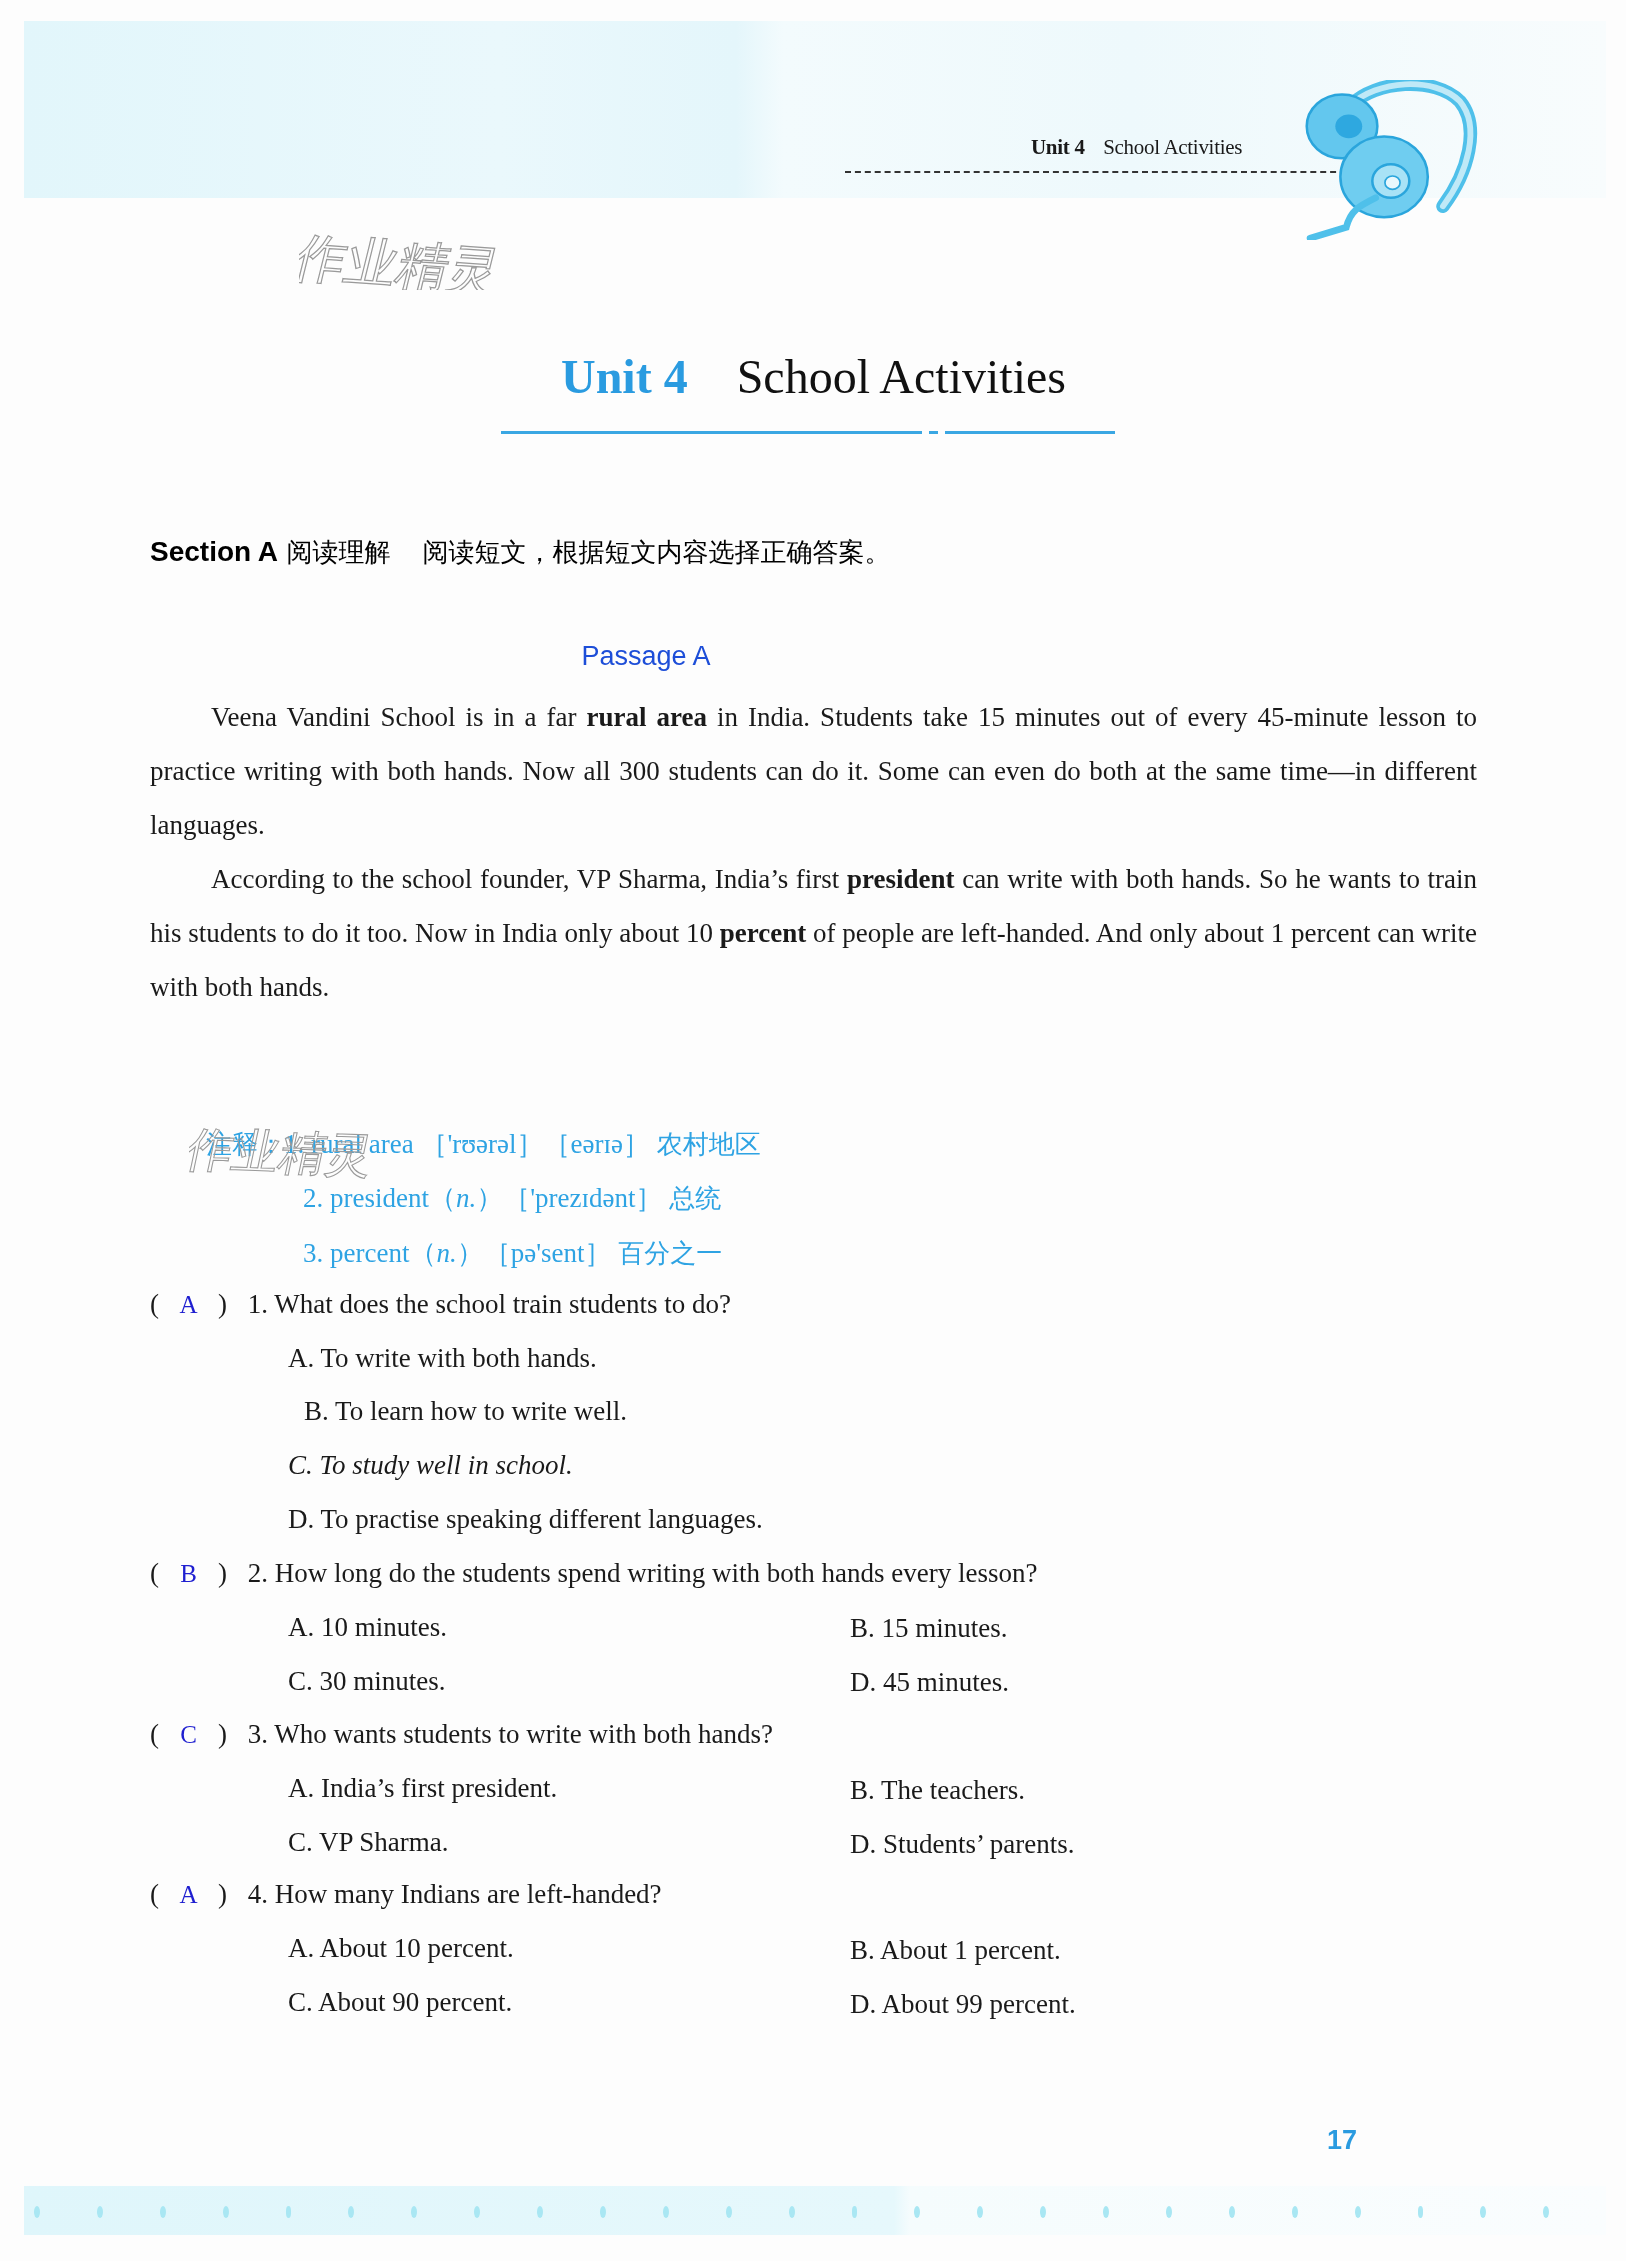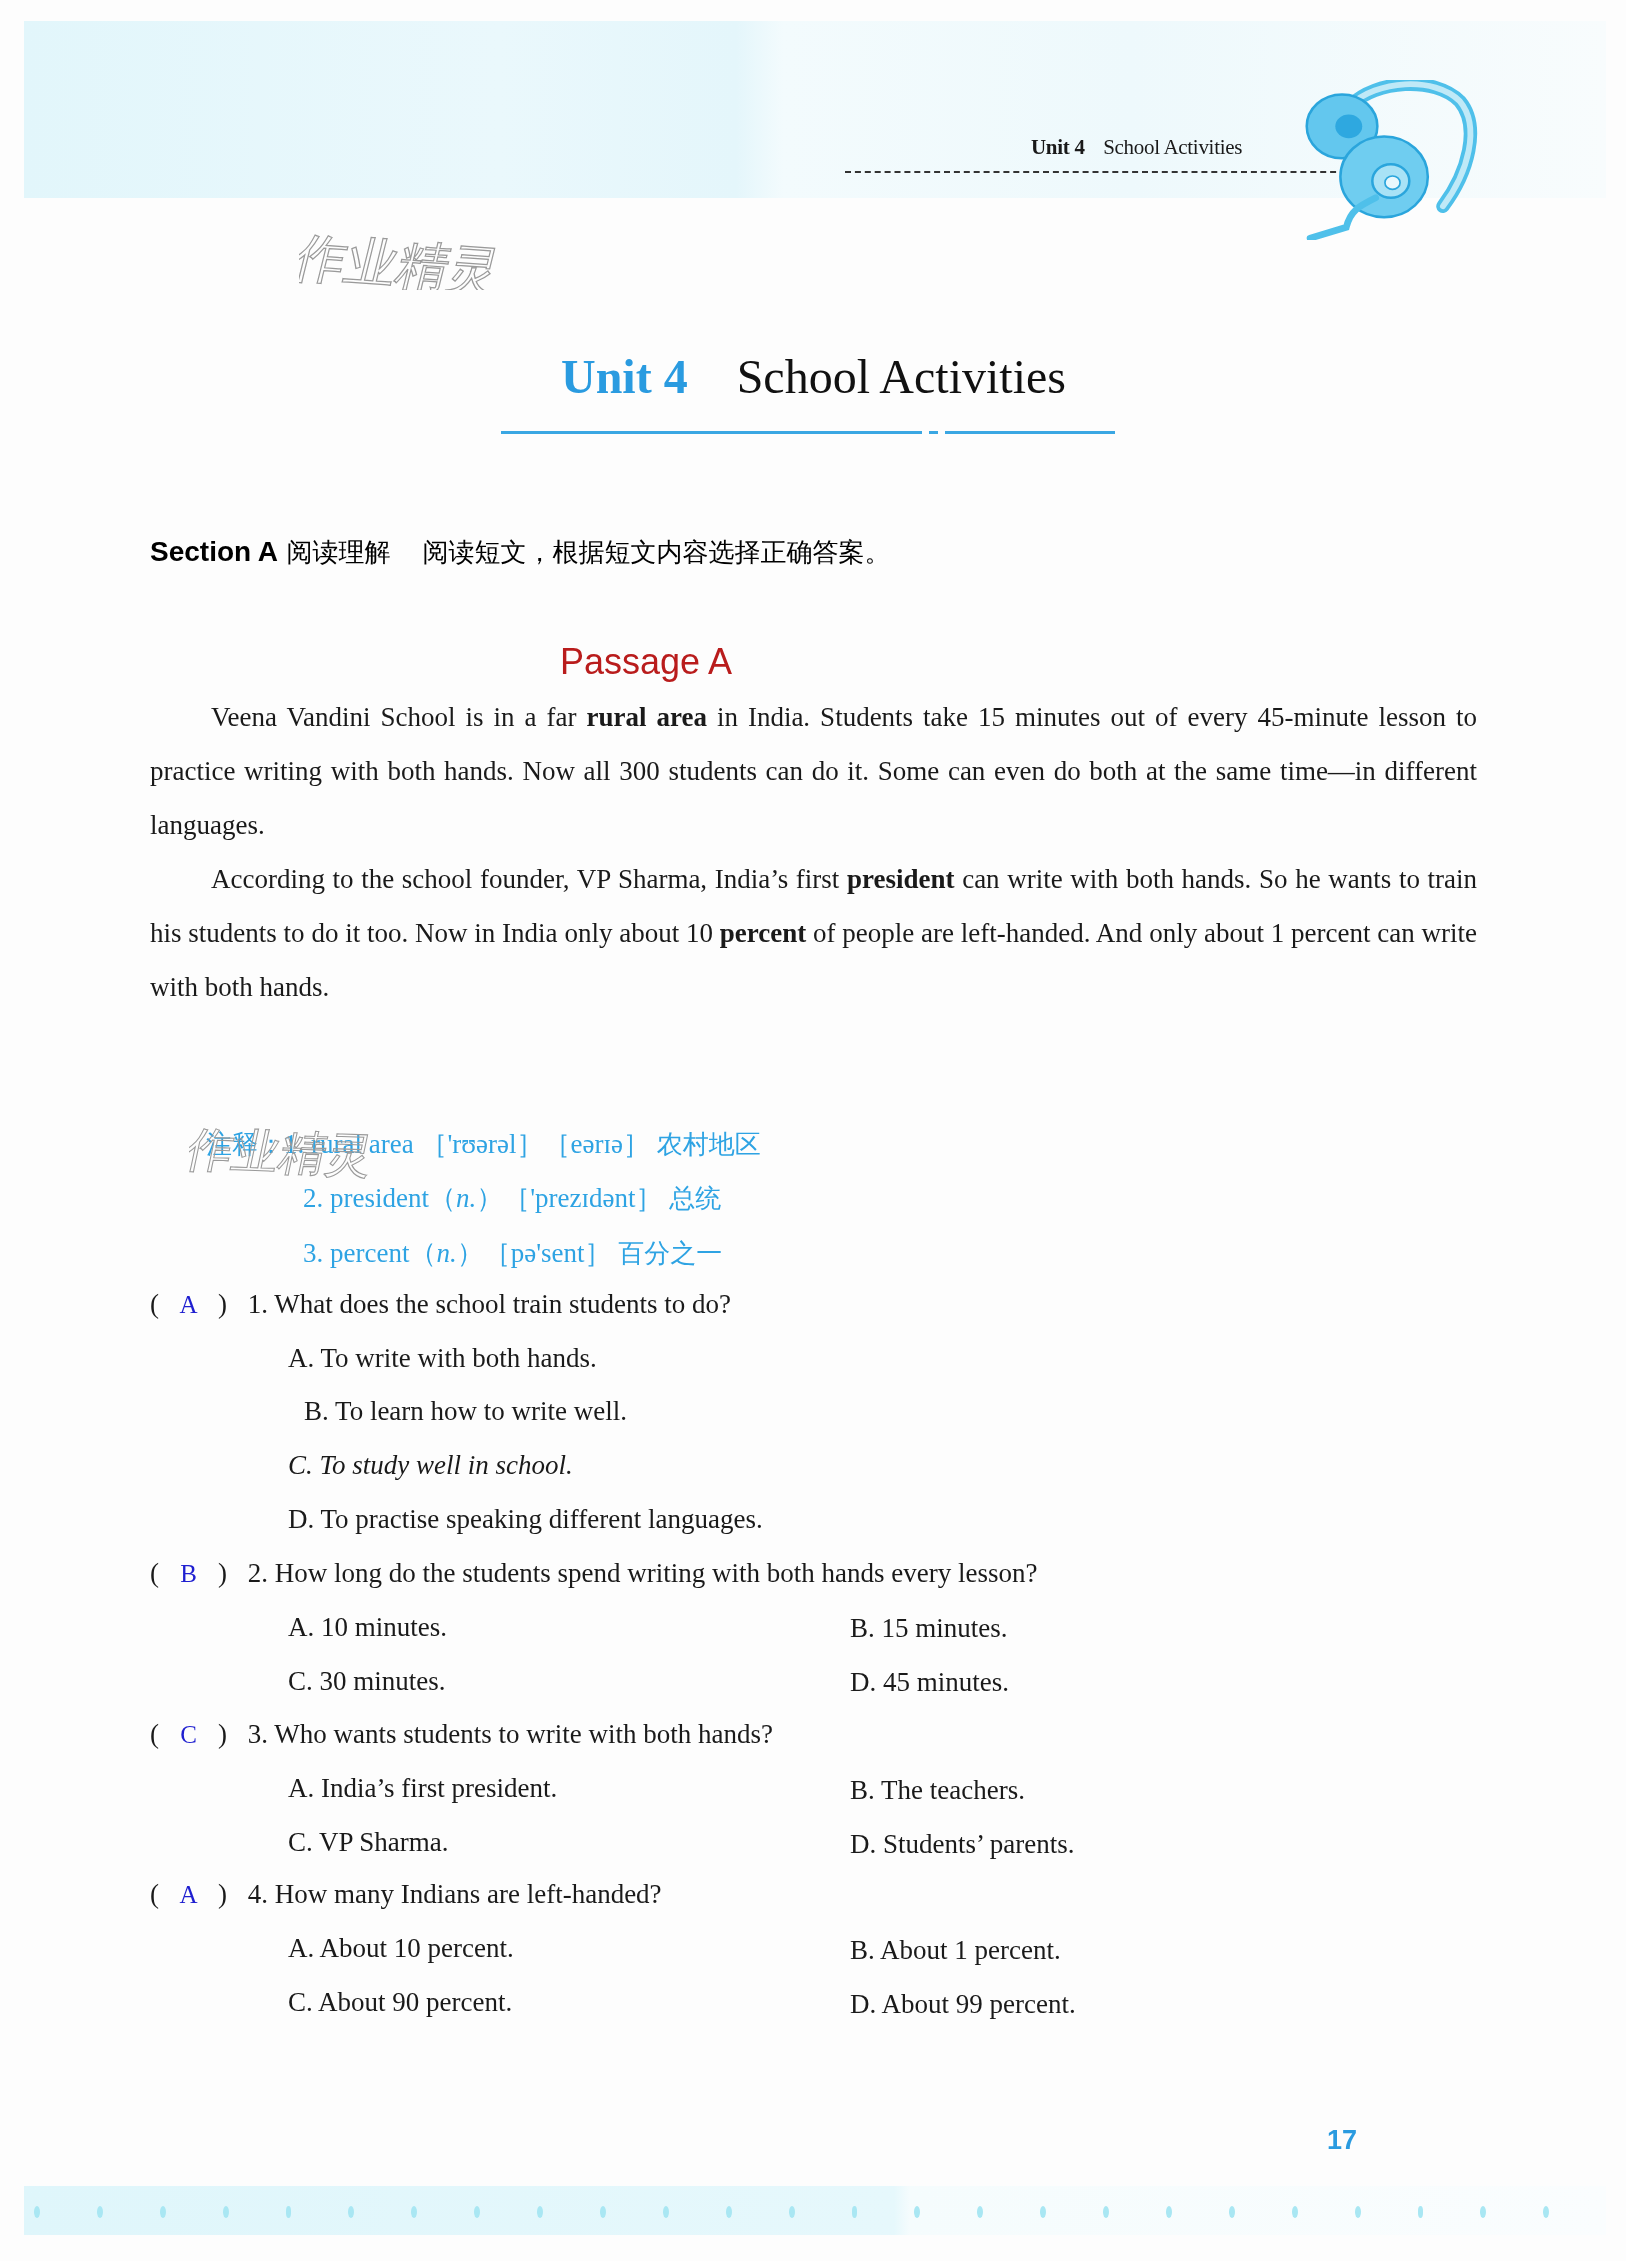--- a/index.html
+++ b/index.html
@@ -41,21 +41,21 @@
     left: 150px; top: 535px; font-size: 28px; color: #000000; white-space: nowrap;
   }
   .section-head .sec {
     font-family: "Liberation Sans", "DejaVu Sans", sans-serif; font-weight: bold; margin-right: 8.4px;
   }
   .section-head .cn { font-family: "DejaVu Sans", sans-serif; font-size: 26px; }
   .section-head .cn2 { margin-left: 32px; }
 
   .passage-title {
     left: 0; width: 1292px; top: 641px; text-align: center;
-    font-family: "Liberation Sans", "DejaVu Sans", sans-serif; font-size: 36px; color: #b91c1c;
+    font-family: "Liberation Sans", "DejaVu Sans", sans-serif; font-size: 27px; color: #1d4ed8;
   }
 
   .passage {
     left: 150px; top: 690px; width: 1327px;
     font-size: 27px; line-height: 54px; text-align: justify;
   }
   .passage p { margin: 0; text-indent: 61px; }
   .passage b { font-weight: bold; }
 
   .gloss { font-size: 27px; color: #2ea3e3; white-space: nowrap; }

